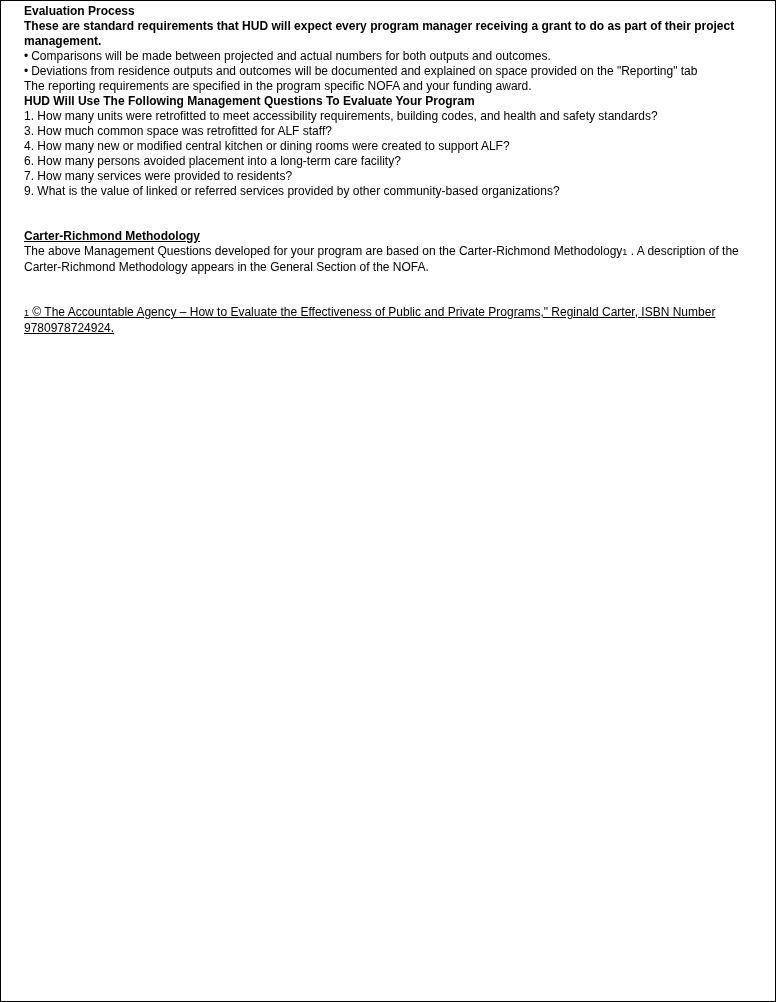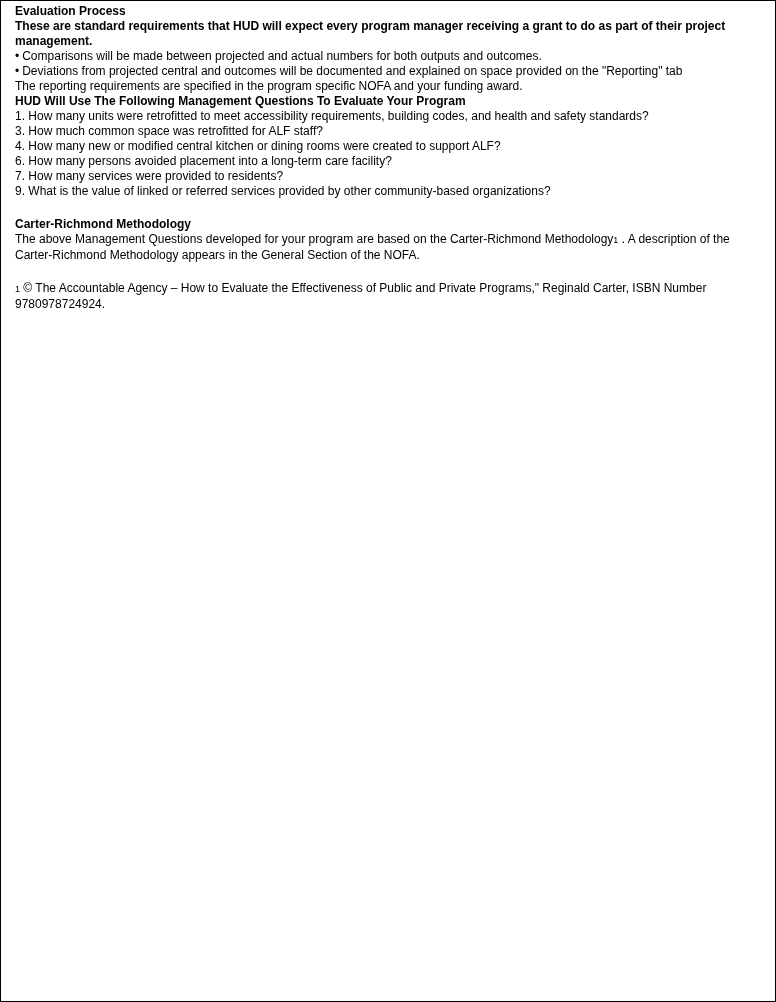--- a/index.html
+++ b/index.html
@@ -2,50 +2,50 @@
 <html><head>
 <meta charset="utf-8">
 <style>
   html, body { margin: 0; padding: 0; background: #ffffff; }
   .page {
     width: 776px;
     height: 1002px;
     box-sizing: border-box;
     background: #ffffff;
     border: 1px solid #000000;
-    padding: 3px 6px 0 14px;
+    padding: 3px 6px 0 23px;
     overflow: hidden;
     font-family: "Liberation Sans", sans-serif;
     font-size: 12px;
     line-height: 15px;
     color: #000000;
   }
   .bold { font-weight: bold; }
   .gap1 { }  
-  .gap2 { margin-top: 18px; }  
+  .gap2 { margin-top: 30px; text-decoration: underline; }  
   .line { white-space: normal; }
   .bullet-marker { margin-right: 3px; }
   .fnmark {
     font-size: 9px;
     line-height: 15px;
     vertical-align: baseline;
   }
 </style>
 </head>
 <body>
 
 <div class="page">
 
   <div class="line bold">Evaluation Process</div>
 
   <div class="line bold gap1">These are standard requirements that HUD will expect every program manager receiving a grant to do as part of their project management.</div>
 
   <div class="gap1">
     <div class="line"><span class="bullet-marker">•</span><span>Comparisons will be made between projected and actual numbers for both outputs and outcomes.</span></div>
-    <div class="line"><span class="bullet-marker">•</span><span>Deviations from projected central and outcomes will be documented and explained on space provided on the "Reporting" tab</span></div>
+    <div class="line"><span class="bullet-marker">•</span><span>Deviations from residence outputs and outcomes will be documented and explained on space provided on the "Reporting" tab</span></div>
   </div>
 
   <div class="line gap1">The reporting requirements are specified in the program specific NOFA and your funding award.</div>
 
   <div class="line bold gap1">HUD Will Use The Following Management Questions To Evaluate Your Program</div>
 
   <div class="gap1">
     <div class="line">1. How many units were retrofitted to meet accessibility requirements, building codes, and health and safety standards?</div>
     <div class="line">3. How much common space was retrofitted for ALF staff?</div>
     <div class="line">4. How many new or modified central kitchen or dining rooms were created to support ALF?</div>

